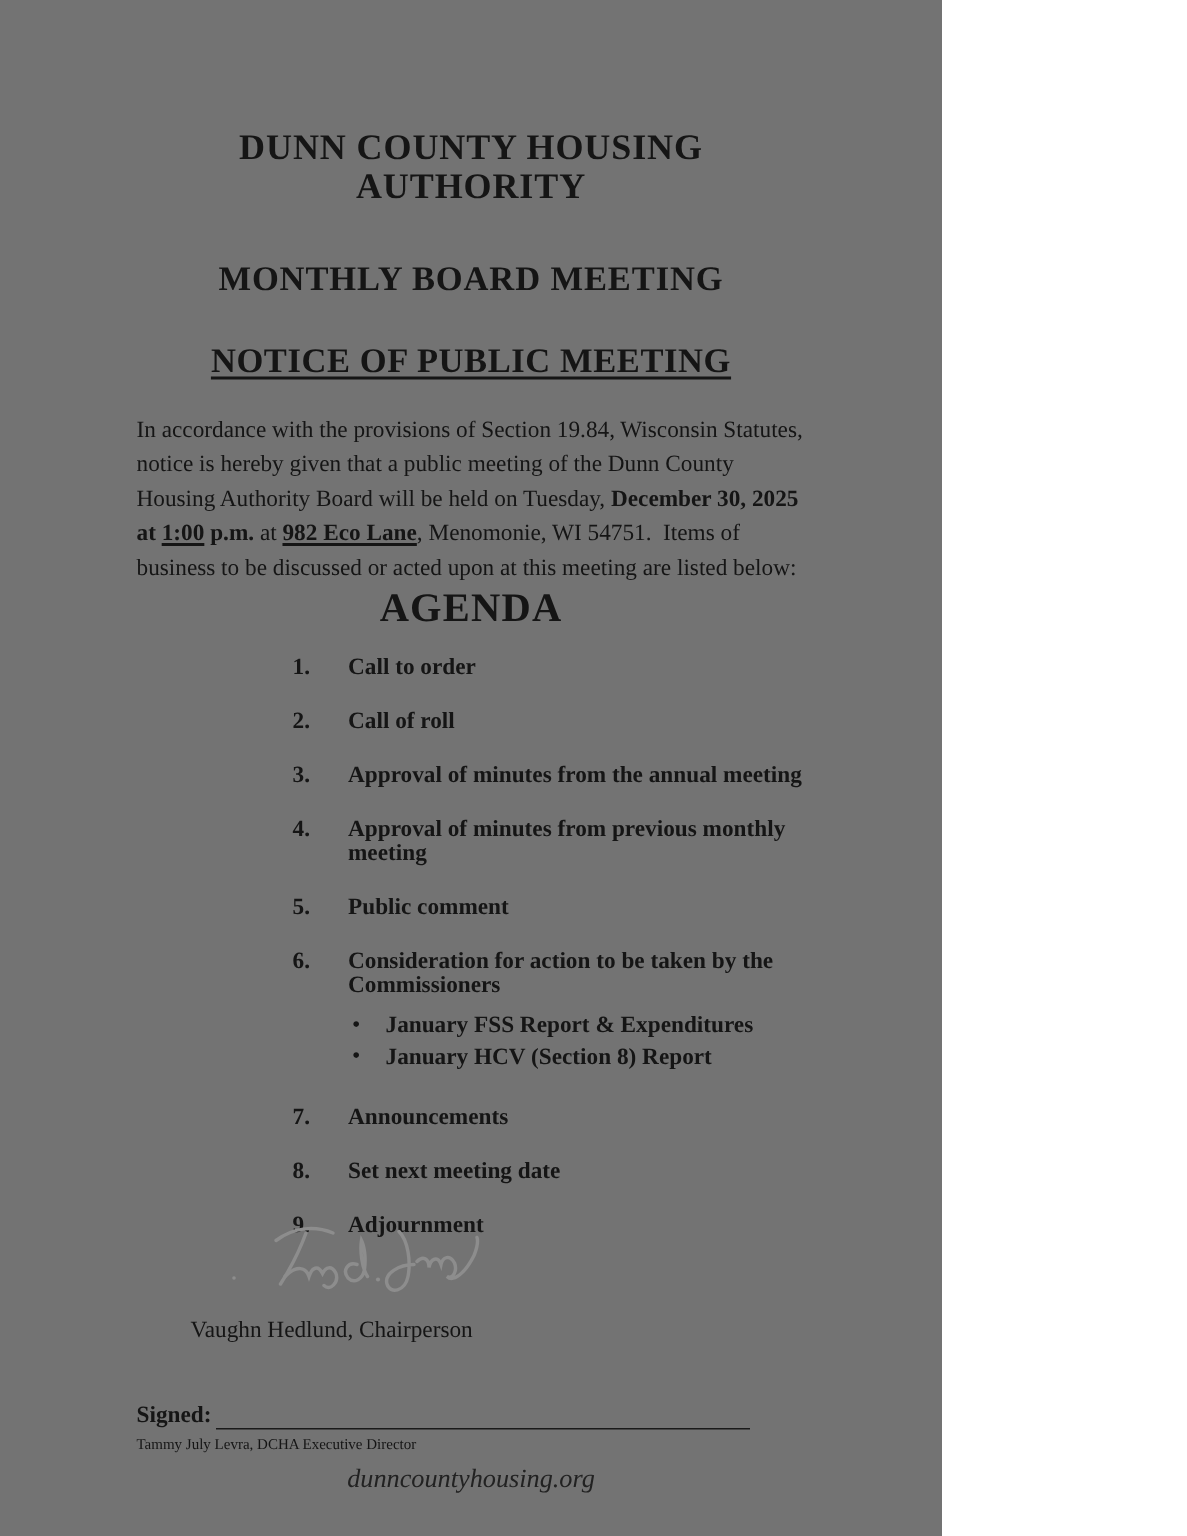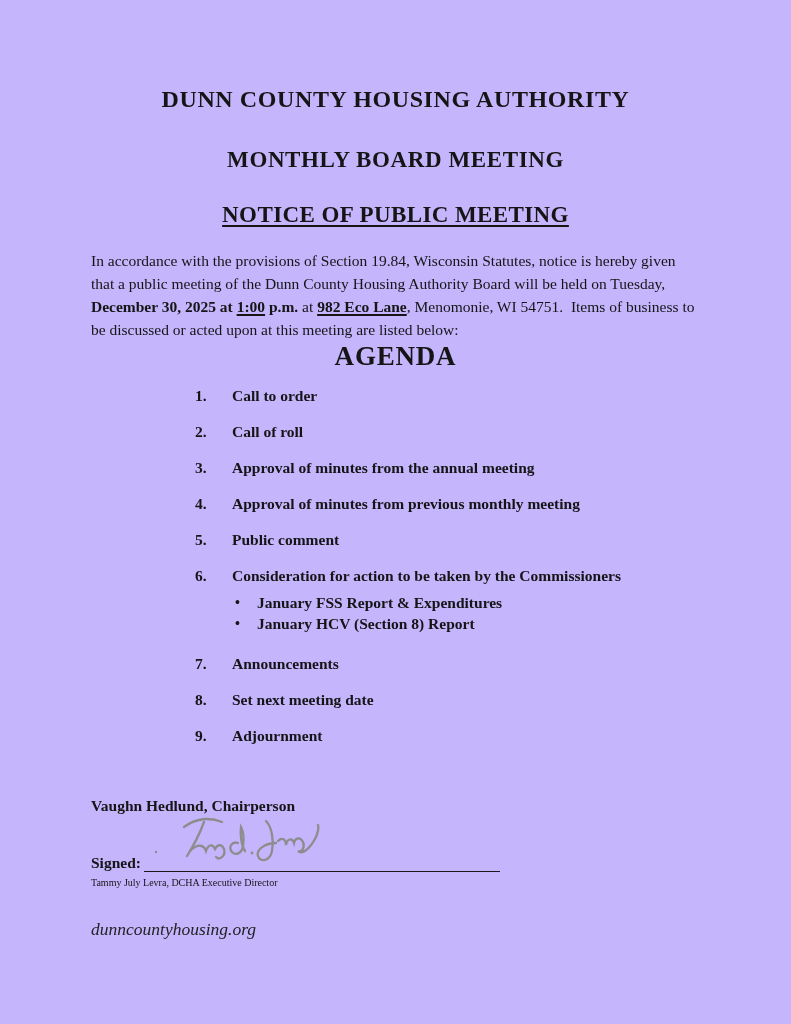--- a/index.html
+++ b/index.html
@@ -1,20 +1,20 @@
 <!DOCTYPE html>
 <html><head>
 <meta charset="utf-8">
 <style>
   html, body { margin:0; padding:0; background:#ffffff; }
   .page {
     position: relative;
-    width: 791px;
+    width: 628px;
     height: 1024px;
-    background: #c4b5fd;
+    background: #737373;
     color: #151515;
     font-family: "Liberation Serif", "DejaVu Serif", serif;
     box-sizing: border-box;
     padding: 86px 91px 0 91px;
     overflow: hidden;
   }
   .title-1, .title-2, .title-3 {
     text-align: center;
     font-weight: bold;
     margin: 0;
@@ -48,43 +48,44 @@
   }
   .agenda-row { display: flex; line-height: 16px; margin-bottom: 20px; }
   .agenda-row .num { flex: 0 0 37px; width: 37px; }
   .agenda-row.tight { margin-bottom: 11px; }
   .agenda-row.last { margin-bottom: 0; }
   .agenda-sub { display: flex; line-height: 16px; margin: 0 0 5px 40px; }
   .agenda-sub .bullet { flex: 0 0 22px; width: 22px; font-size: 14px; }
   .agenda-sub.sub-last { margin-bottom: 24px; }
   .chairperson {
     margin-top: 53px;
-    font-weight: bold;
+    font-weight: normal;
     font-size: 15.5px;
     line-height: 18px;
+    margin-left: 36px;
   }
   .signed-row {
     margin-top: 39px;
     display: flex;
     align-items: center;
     font-size: 15.5px;
     line-height: 18px;
   }
   .signed-label { font-weight: bold; }
   .sig-line {
     display: inline-block;
     width: 356px;
     height: 17px;
     border-bottom: 1.6px solid #1a1a1a;
     margin-left: 3px;
   }
   .signatory { font-size: 10px; line-height: 18px; margin-top: 2px; }
   .website {
-    margin-top: 27px;
-    text-align: left;
+    margin-top: 2px;
+    text-align: center;
     font-style: italic;
     font-size: 17.5px;
     line-height: 20px;
     color: #222;
   }
   .signature-svg {
     position: absolute;
     left: 146px;
     top: 812px;
     pointer-events: none;

